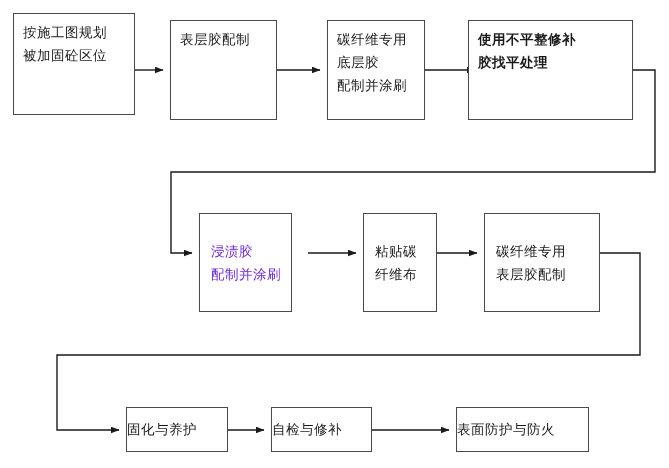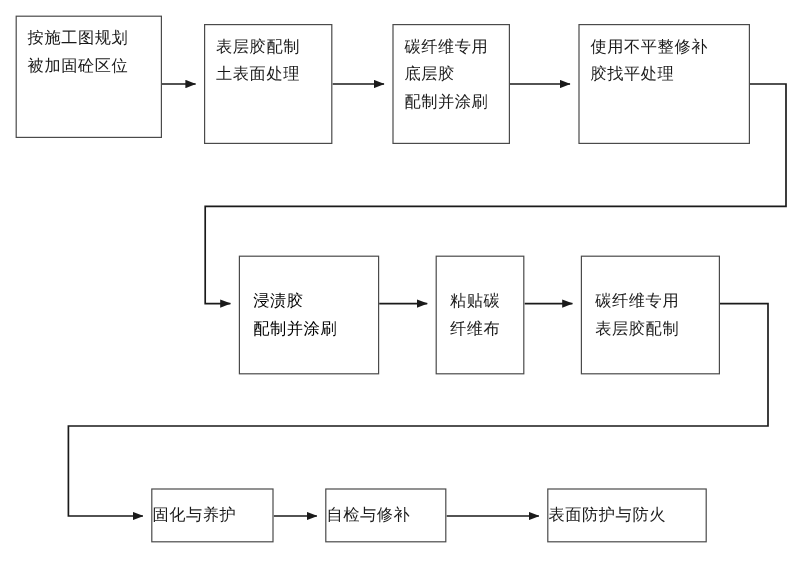--- a/index.html
+++ b/index.html
@@ -75,23 +75,23 @@
         <path d="M625,70 L655,70 L655,172 L171,172 L171,253 L192,253" stroke="#1a1a1a" marker-end="url(#arrowhead)"></path>
         <path d="M308,253 L356,253" stroke="#1a1a1a" marker-end="url(#arrowhead)"></path>
         <path d="M437,253 L477,253" stroke="#1a1a1a" marker-end="url(#arrowhead)"></path>
         <path d="M600,253 L640,253 L640,355 L57,355 L57,430 L119,430" stroke="#1a1a1a" marker-end="url(#arrowhead)"></path>
         <path d="M228,430 L264,430" stroke="#1a1a1a" marker-end="url(#arrowhead)"></path>
         <path d="M372,430 L449,430" stroke="#1a1a1a" marker-end="url(#arrowhead)"></path>
       </g>
   </svg>
   <div id="node-layer">
       <div class="node" style="left: 13px; top: 13px; width: 122px; height: 102px; border-color: rgb(74, 74, 74); color: rgb(26, 26, 26);"><span class="ln">按施工图规划</span><span class="ln">被加固砼区位</span></div>
-      <div class="node" style="left: 170px; top: 20px; width: 107px; height: 100px; border-color: rgb(74, 74, 74); color: rgb(26, 26, 26);"><span class="ln">表层胶配制</span><span class="ln">土表面处理</span></div>
+      <div class="node" style="left: 170px; top: 20px; width: 107px; height: 100px; border-color: rgb(74, 74, 74); color: rgb(26, 26, 26);"><span class="ln">表层胶配制</span></div>
       <div class="node" style="left: 327px; top: 20px; width: 98px; height: 100px; border-color: rgb(74, 74, 74); color: rgb(26, 26, 26);"><span class="ln">碳纤维专用</span><span class="ln">底层胶</span><span class="ln">配制并涂刷</span></div>
-      <div class="node" style="left: 482px; top: 20px; width: 143px; height: 100px; border-color: rgb(74, 74, 74); color: rgb(26, 26, 26);"><span class="ln">使用不平整修补</span><span class="ln">胶找平处理</span></div>
-      <div class="node vmid" style="left: 199px; top: 213px; width: 117px; height: 99px; border-color: rgb(74, 74, 74); color: #000000;"><span class="ln">浸渍胶</span><span class="ln">配制并涂刷</span></div>
+      <div class="node" style="left: 468px; top: 20px; width: 165px; height: 100px; border-color: rgb(74, 74, 74); color: rgb(26, 26, 26); font-weight: bold;"><span class="ln">使用不平整修补</span><span class="ln">胶找平处理</span></div>
+      <div class="node vmid" style="left: 199px; top: 213px; width: 93px; height: 99px; border-color: rgb(74, 74, 74); color: #6d28d9;"><span class="ln">浸渍胶</span><span class="ln">配制并涂刷</span></div>
       <div class="node vmid" style="left: 363px; top: 213px; width: 74px; height: 99px; border-color: rgb(74, 74, 74); color: rgb(26, 26, 26); justify-content: center;"><span class="ln">粘贴碳</span><span class="ln">纤维布</span></div>
       <div class="node vmid" style="left: 484px; top: 213px; width: 116px; height: 99px; border-color: rgb(74, 74, 74); color: rgb(26, 26, 26);"><span class="ln">碳纤维专用</span><span class="ln">表层胶配制</span></div>
       <div class="node vcenter" style="left: 126px; top: 407px; width: 102px; height: 45px; border-color: rgb(74, 74, 74); color: rgb(26, 26, 26);"><span class="ln">固化与养护</span></div>
       <div class="node vcenter" style="left: 271px; top: 407px; width: 101px; height: 45px; border-color: rgb(74, 74, 74); color: rgb(26, 26, 26);"><span class="ln">自检与修补</span></div>
       <div class="node vcenter" style="left: 456px; top: 407px; width: 133px; height: 45px; border-color: rgb(74, 74, 74); color: rgb(26, 26, 26);"><span class="ln">表面防护与防火</span></div>
     </div>
 </div>
 
 </body></html>

